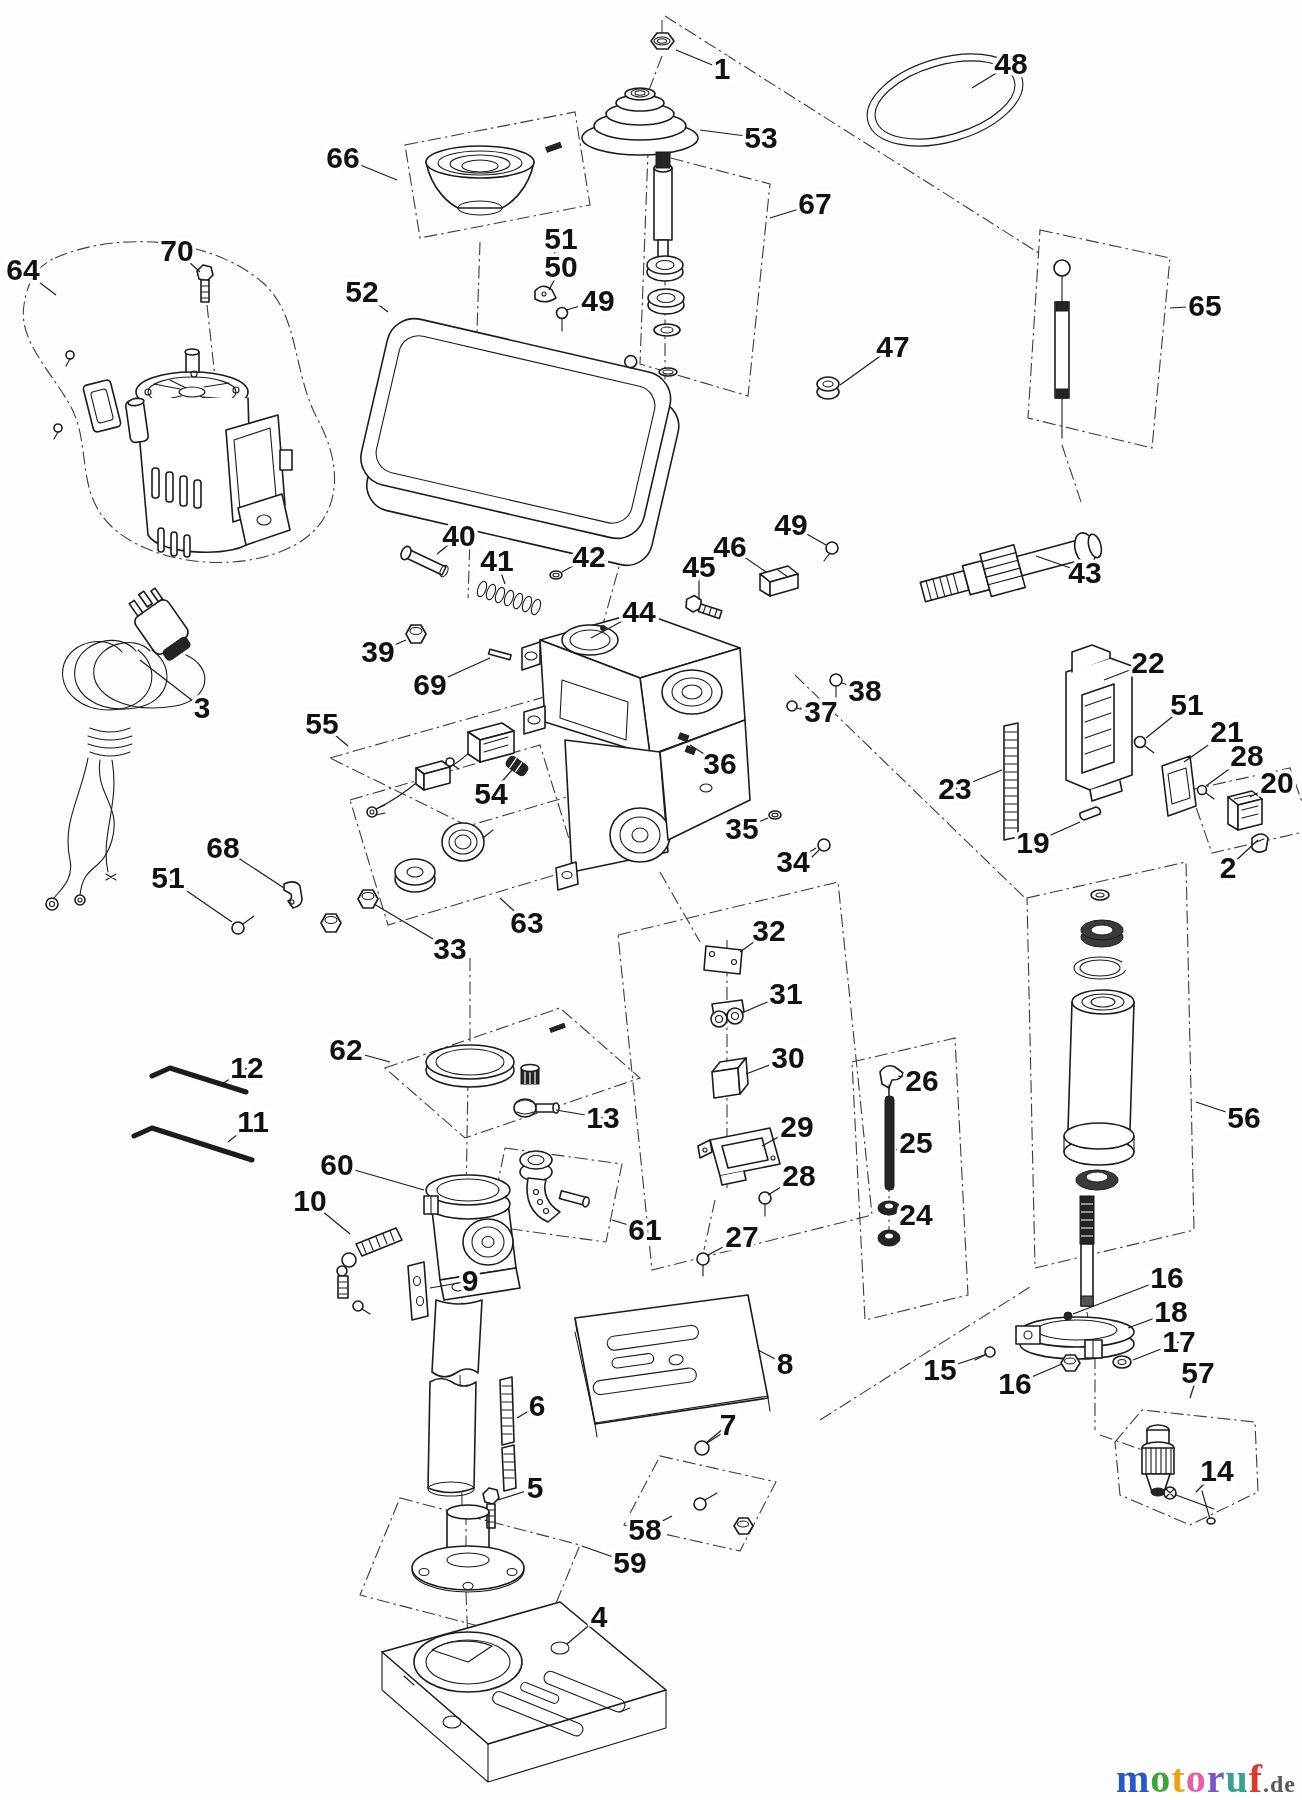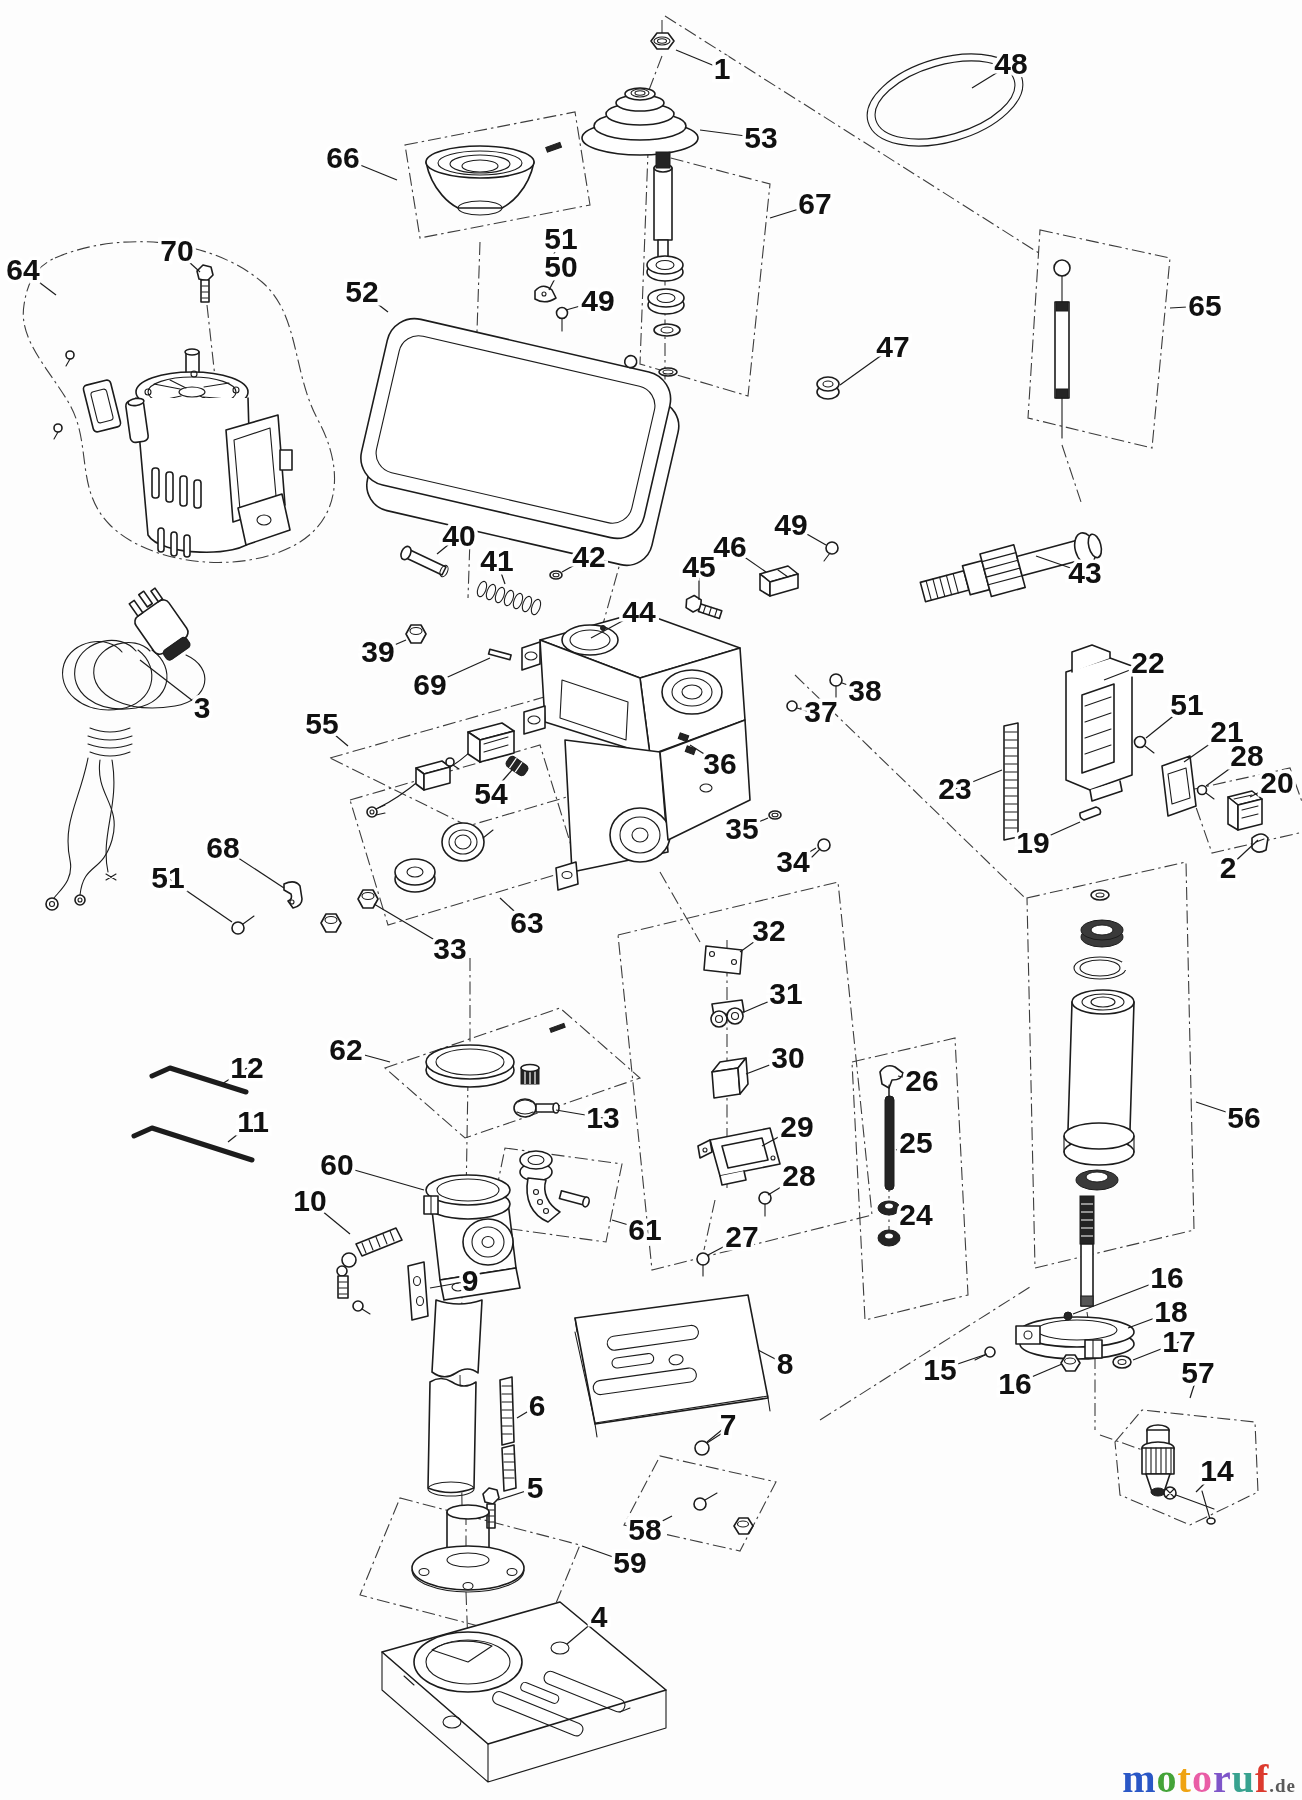--- a/index.html
+++ b/index.html
@@ -10,21 +10,21 @@
   .p  {fill:#ffffff;stroke:#1c1c1c;stroke-width:1.6;stroke-linejoin:round;stroke-linecap:round;}
   .t  {fill:none;stroke:#1c1c1c;stroke-width:1.1;stroke-linejoin:round;stroke-linecap:round;}
   .d  {fill:#242424;stroke:#1c1c1c;stroke-width:1;}
   .w  {stroke:#ffffff;stroke-width:1.2;fill:none;}
   .ph {fill:none;stroke:#3d3d3d;stroke-width:1.1;stroke-dasharray:13 4 2.5 4;}
   .ld {stroke:#1c1c1c;stroke-width:1.2;}
   .lbl{font:bold 30px "Liberation Sans",sans-serif;fill:#111;
        paint-order:stroke;stroke:#fff;stroke-width:7px;text-anchor:middle;}
   #logo{position:absolute;right:6px;bottom:1px;font-family:"Liberation Serif",serif;
         font-weight:bold;font-size:40px;line-height:1;letter-spacing:1px;user-select:none;}
-  #logo .suffix{font-size:19px;font-weight:bold;}
+  #logo .suffix{font-size:24px;font-weight:bold;}
 </style>
 </head>
 <body>
 
 <div id="stage">
 <svg width="1302" height="1800" viewBox="0 0 1302 1800">
 
   <g>
     <path class="ph" d="M665,16 L1042,255"></path>
     <path class="ph" d="M662,20 L662,36 M662,56 L649,90"></path>

